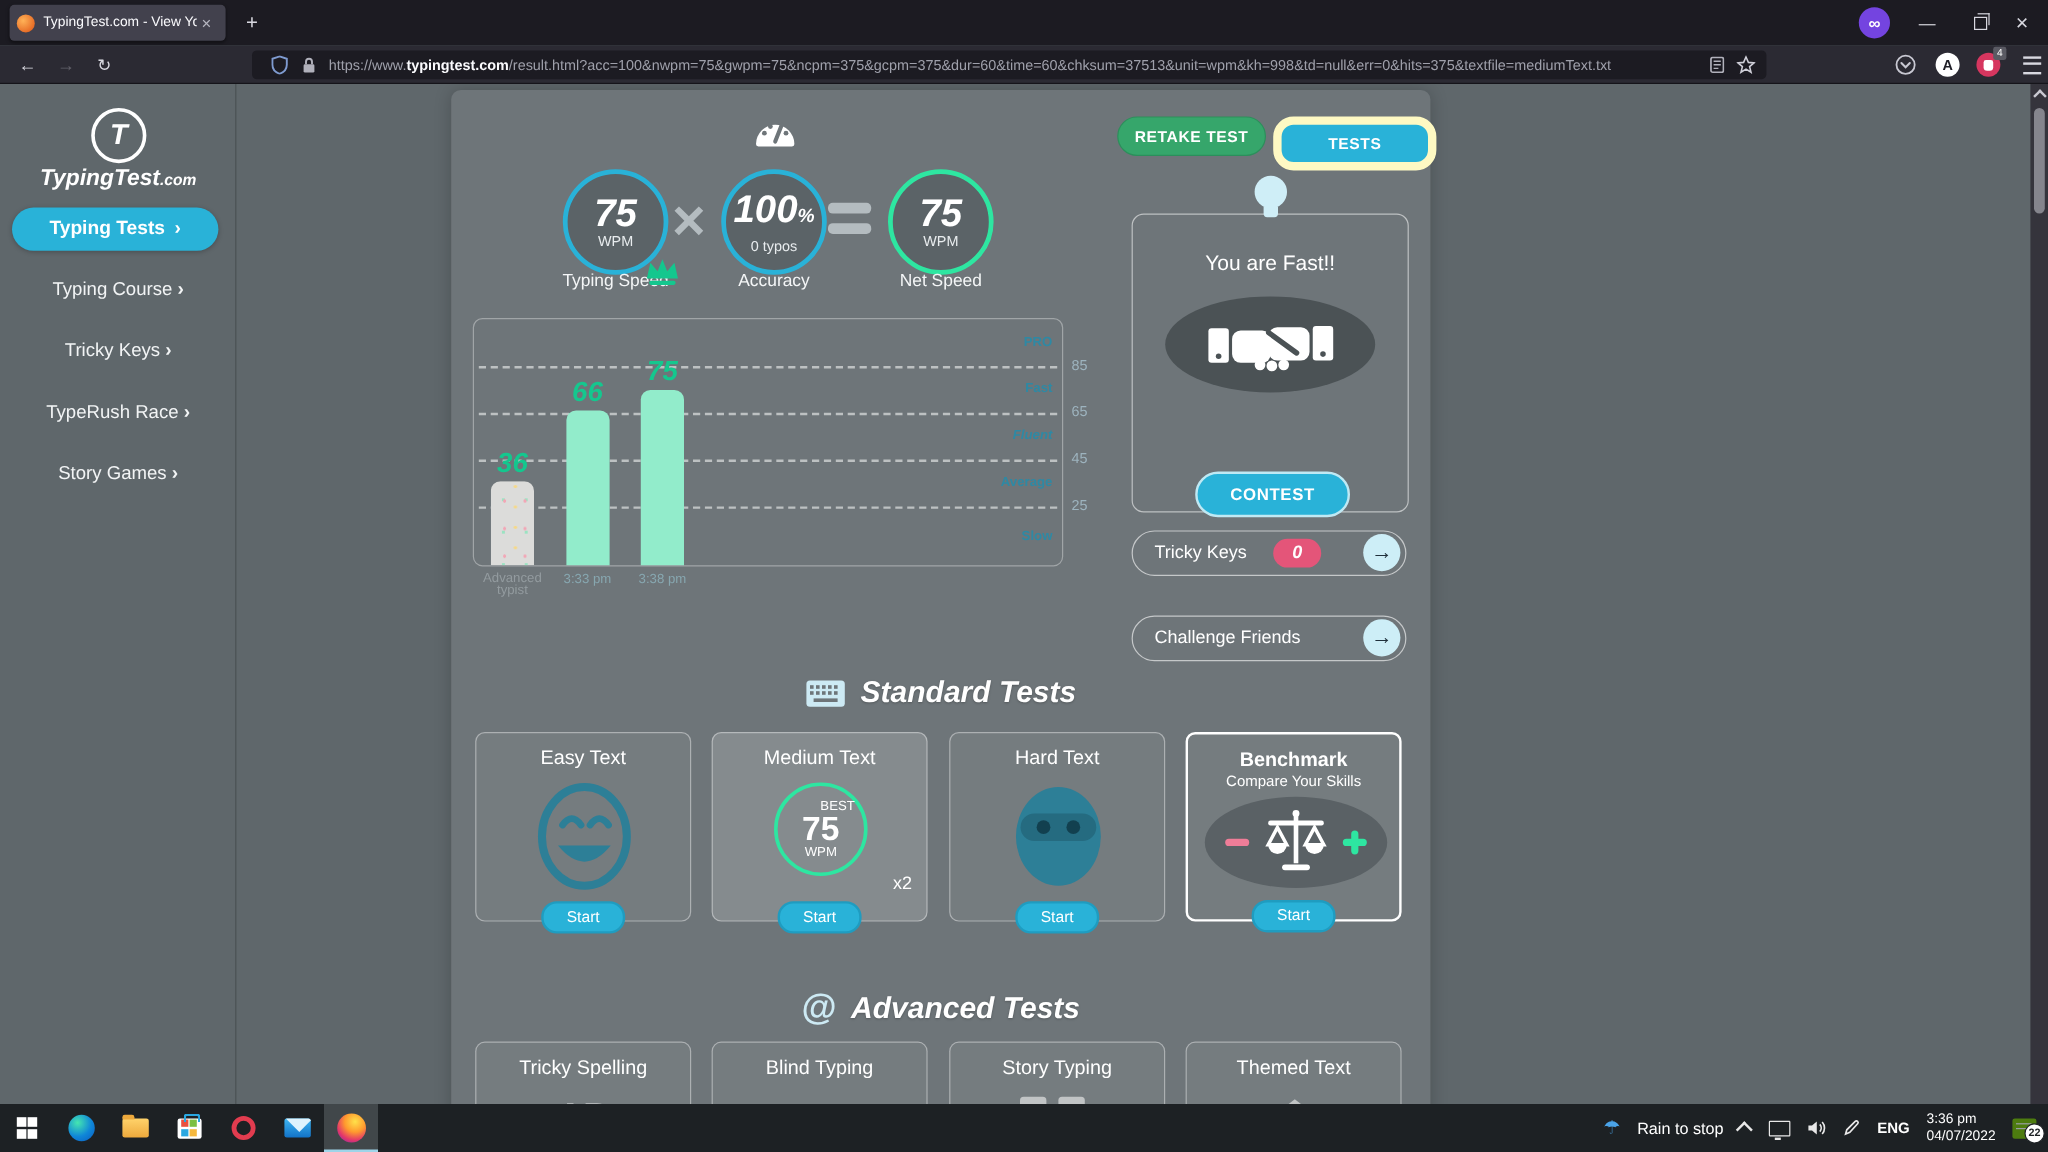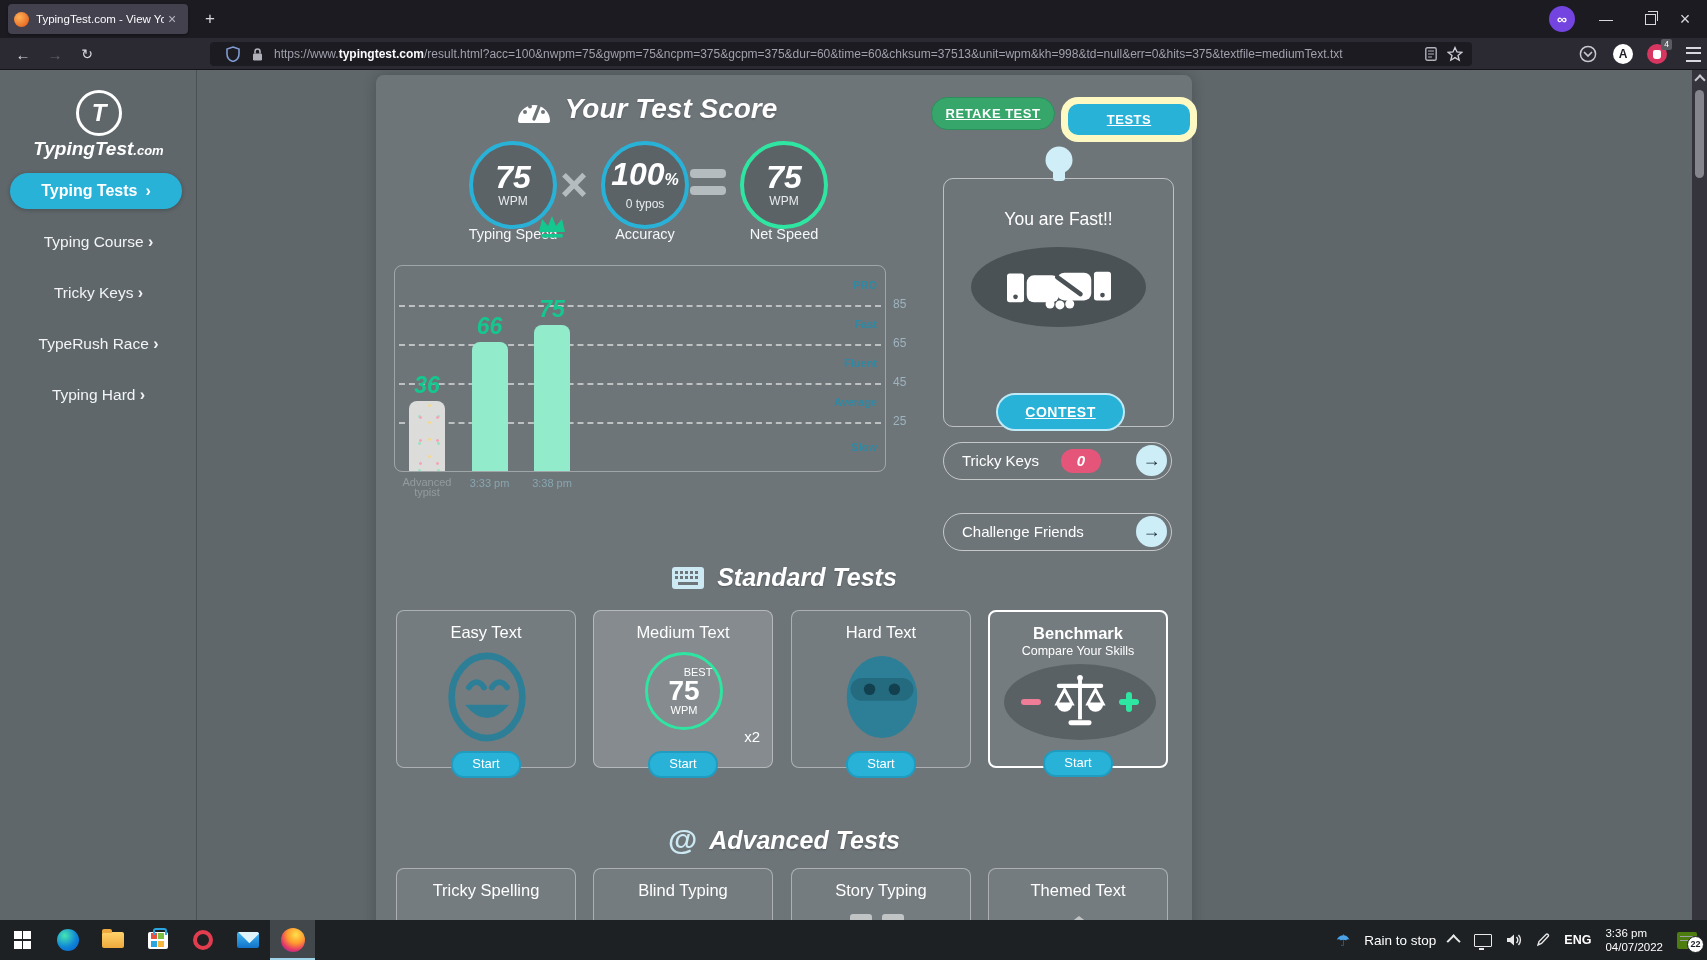--- a/index.html
+++ b/index.html
@@ -49,21 +49,21 @@
   .logo-text .suffix{font-size:13px;}
   .nav-pill{position:absolute;left:10px;top:103px;width:172px;height:36px;background:#29b2d8;border-radius:18px;
     display:flex;align-items:center;justify-content:center;gap:8px;font-weight:bold;font-size:16px;color:#fff;box-shadow:0 1px 4px rgba(0,0,0,.25);}
   .nav-link{position:absolute;left:0;width:197px;text-align:center;font-size:15.5px;color:#f2f4f5;}
   .chev{font-weight:bold;font-size:16px;}
   
   .panel{position:absolute;left:376px;top:5px;width:816px;height:1100px;background:#6e7579;border-radius:8px 8px 0 0;
     box-shadow:0 0 14px rgba(0,0,0,.20);}
   .page-title{position:absolute;left:0;top:18px;width:540px;display:flex;align-items:center;justify-content:center;gap:12px;}
   .page-title .t{font-style:italic;font-weight:bold;font-size:28px;color:#fff;text-shadow:0 1px 2px rgba(0,0,0,.25);}
-  .btn{border-radius:17px;display:flex;align-items:center;justify-content:center;font-weight:bold;color:#fff;letter-spacing:.5px;text-decoration:underline;}
+  .btn{border-radius:17px;display:flex;align-items:center;justify-content:center;font-weight:bold;color:#fff;letter-spacing:.5px;}
   .btn-retake{position:absolute;left:555px;top:22px;width:122px;height:31px;background:#36a66b;font-size:13px;border:1px solid #2c8f5b;}
   .btn-tests{position:absolute;left:685px;top:22px;width:122px;height:31px;background:#29b2d8;font-size:13px;border:7px solid #fef9c3;}
   
   .circle{position:absolute;top:66px;width:88px;height:88px;border-radius:50%;background:#5b6367;
     display:flex;flex-direction:column;align-items:center;justify-content:center;box-sizing:border-box;}
   .ring-cyan{border:4px solid #29b2d8;}
   .ring-green{border:4px solid #2ee6a1;}
   .circle .big{font-style:italic;font-weight:bold;font-size:32px;line-height:30px;color:#fff;}
   .circle .pct{font-size:16px;}
   .circle .unit{font-size:12px;color:#e8ecee;margin-top:2px;}
@@ -239,36 +239,35 @@
         <span>Typing Tests</span>
           <span class="chev">›</span>
       </div>
       <div class="nav-link" style="top:163px;">
         <span>Typing Course</span> <span class="chev">›</span></div>
       <div class="nav-link" style="top:214px;">
         <span>Tricky Keys</span> <span class="chev">›</span></div>
       <div class="nav-link" style="top:265px;">
         <span>TypeRush Race</span> <span class="chev">›</span></div>
       <div class="nav-link" style="top:316px;">
-        <span>Typing Hard</span> <span class="chev">›</span></div>
+        <span>Story Games</span> <span class="chev">›</span></div>
     </aside>
 
     <main class="panel">
 
       <div class="page-title">
         <span>
           <svg width="38" height="30" viewBox="0 0 38 30">
               <path d="M3 27 a16 16 0 0 1 32 0 q0 2 -2 2 h-28 q-2 0 -2 -2 Z" fill="#fff"></path>
               <circle cx="10" cy="18" r="2" fill="#6e7579"></circle>
               <circle cx="15" cy="12.5" r="2" fill="#6e7579"></circle>
               <circle cx="28" cy="18" r="2" fill="#6e7579"></circle>
               <path d="M19 25 L24.5 11" stroke="#6e7579" stroke-width="3.4" stroke-linecap="round"></path>
             </svg>
         </span>
-        <span class="t">Your Test Score</span>
       </div>
       <div class="btn btn-retake">RETAKE TEST</div>
       <div class="btn btn-tests">TESTS</div>
 
       <div class="circle ring-cyan" style="left:93px;">
         <span class="big">75</span>
         <span class="unit">WPM</span>
       </div>
       <div class="op-x">×</div>
       <div class="circle ring-cyan" style="left:225px;">
@@ -295,21 +294,21 @@
       <div class="gridline" style="top: 39.0476px;"></div>
           <div class="ynum" style="top: 31.0476px;">85</div>
           <div class="gridline" style="top: 78.0952px;"></div>
           <div class="ynum" style="top: 70.0952px;">65</div>
           <div class="gridline" style="top: 117.143px;"></div>
           <div class="ynum" style="top: 109.143px;">45</div>
           <div class="gridline" style="top: 156.19px;"></div>
           <div class="ynum" style="top: 148.19px;">25</div>
           <div class="tier" style="top: 12.5238px;">PRO</div>
           <div class="tier" style="top: 51.5714px;">Fast</div>
-          <div class="tier" style="top: 90.619px;">Fluent</div>
+          <div class="tier" style="top: 90.619px; font-style: italic;">Fluent</div>
           <div class="tier" style="top: 129.667px;">Average</div>
           <div class="tier" style="top: 174.571px;">Slow</div>
           <div class="bar gray" style="left: 14px; width: 36px; top: 134.714px; height: 70.2857px;"></div>
           <div class="bar-val" style="left: 2px; top: 105.714px;">36</div>
           <div class="xlab first" style="left: -3px;">Advanced typist</div>
           <div class="bar" style="left: 76.5px; width: 36px; top: 76.1429px; height: 128.857px;"></div>
           <div class="bar-val" style="left: 64.5px; top: 47.1429px;">66</div>
           <div class="xlab" style="left: 59.5px;">3:33 pm</div>
           <div class="bar" style="left: 139px; width: 36px; top: 58.5714px; height: 146.429px;"></div>
           <div class="bar-val" style="left: 127px; top: 29.5714px;">75</div>

